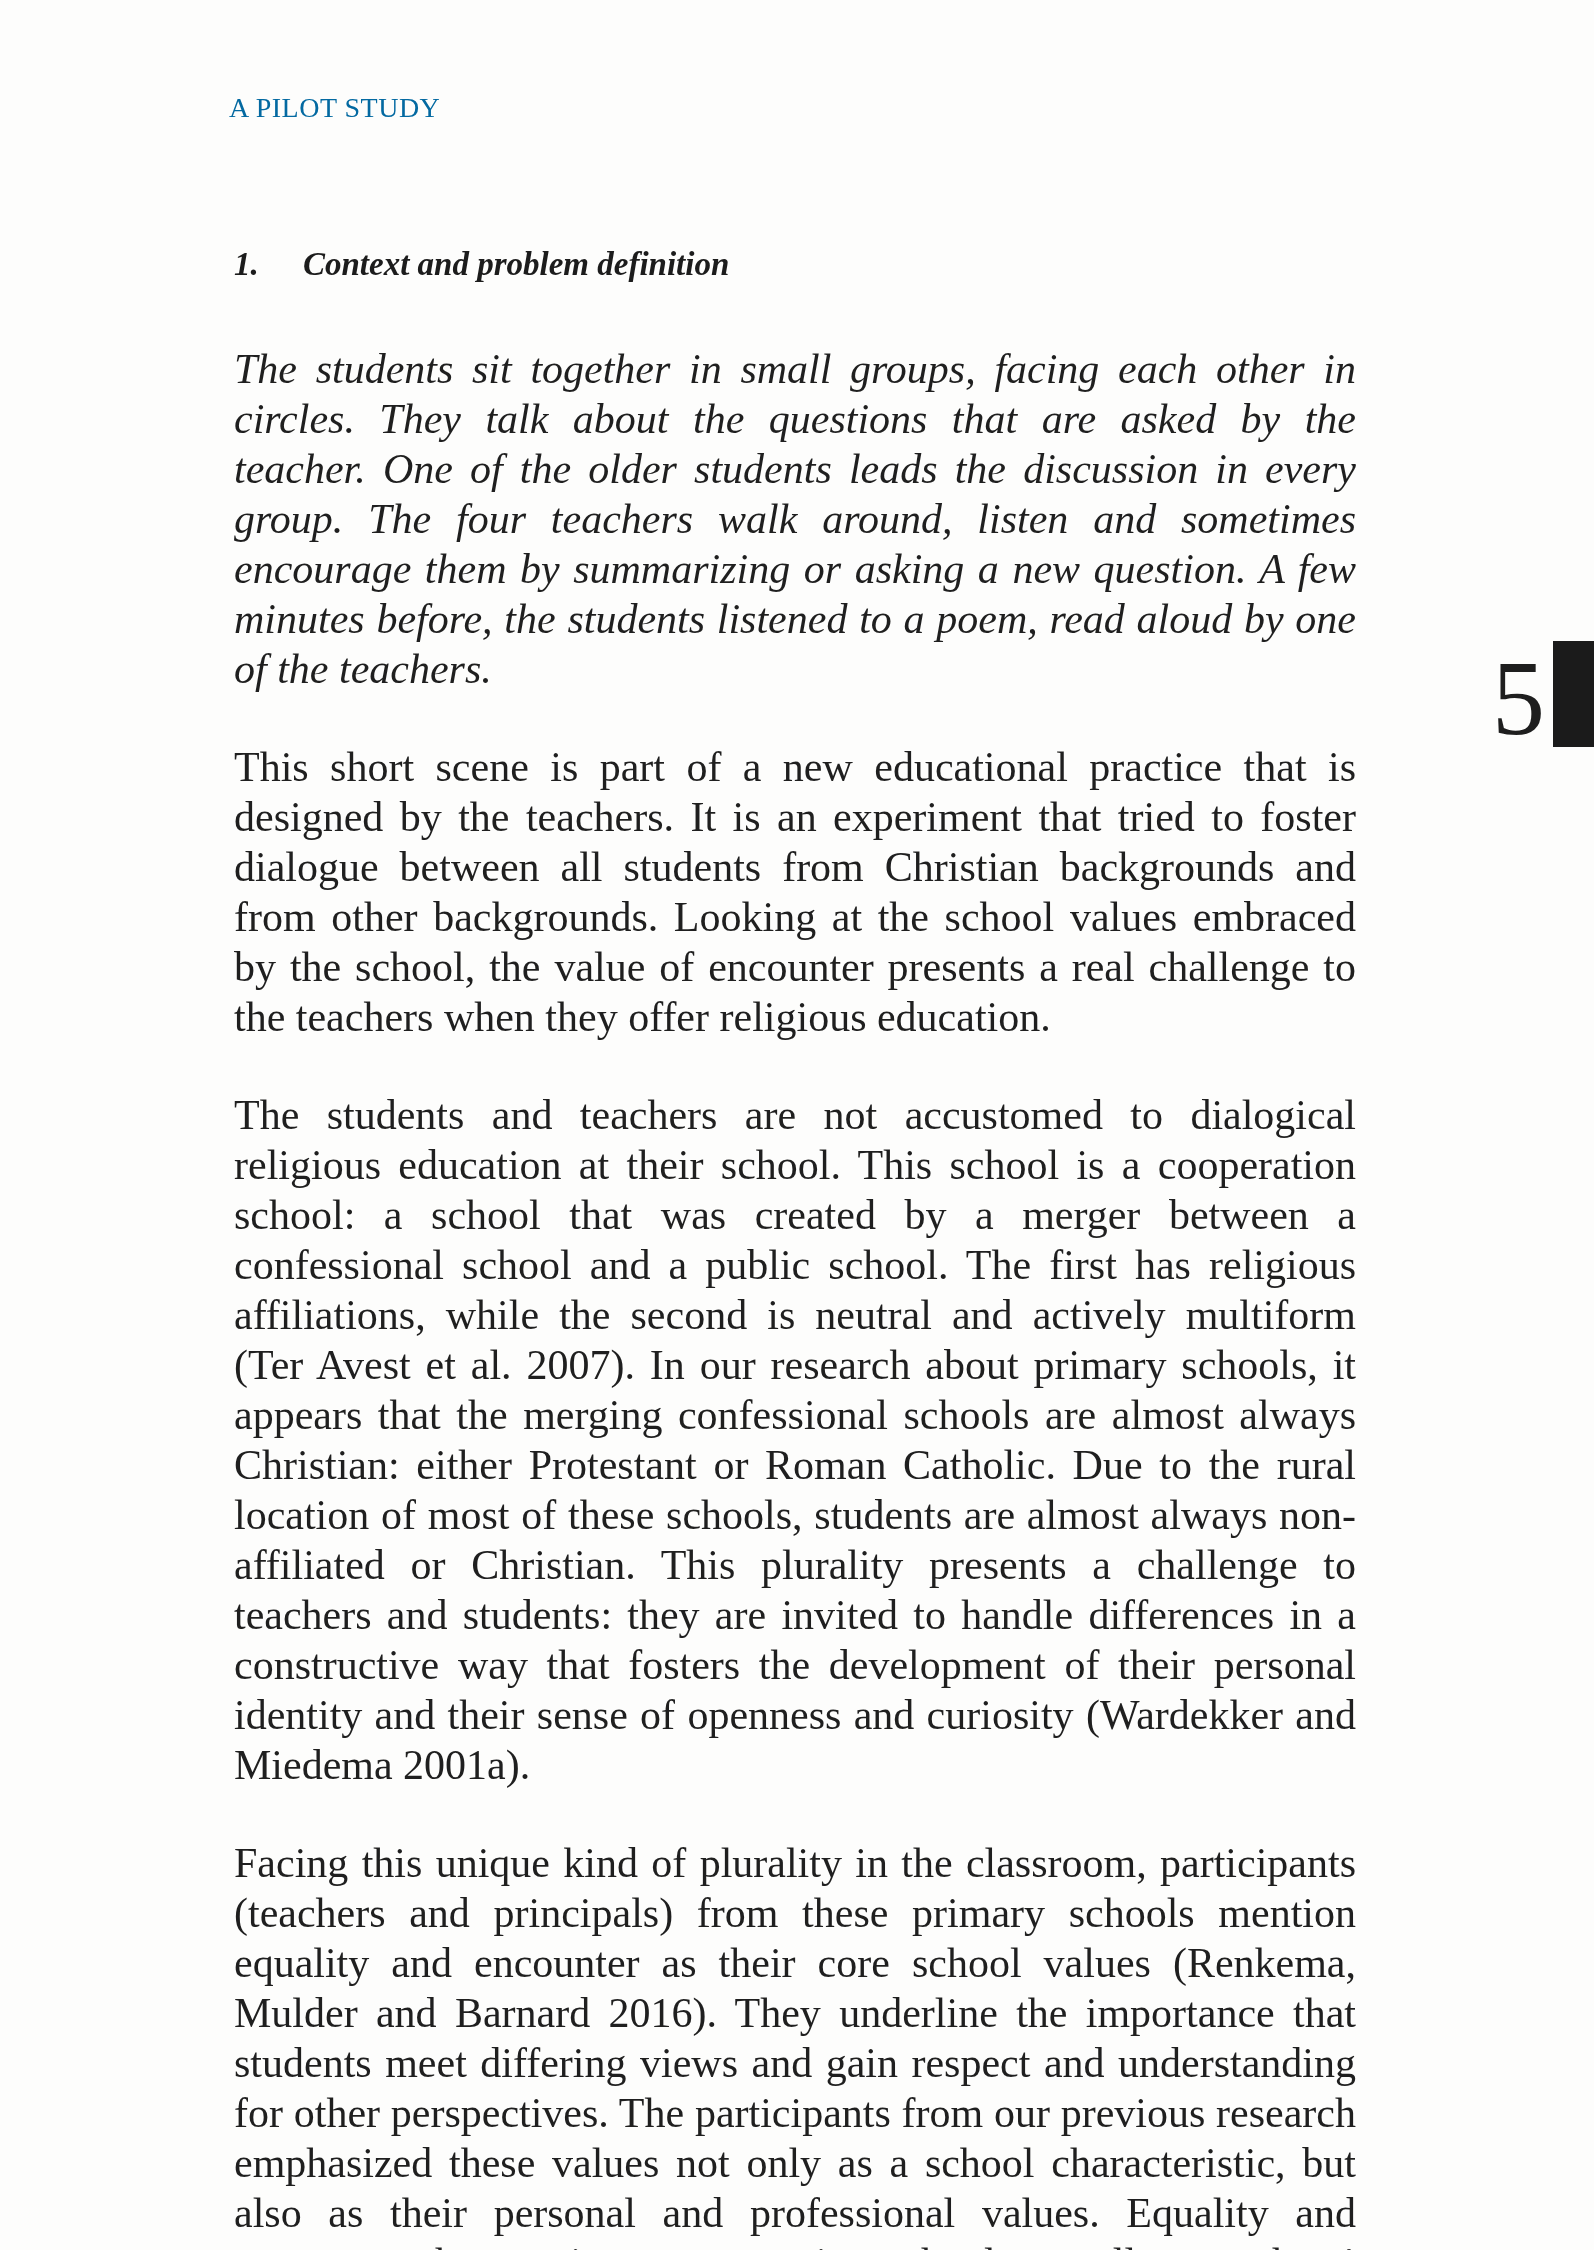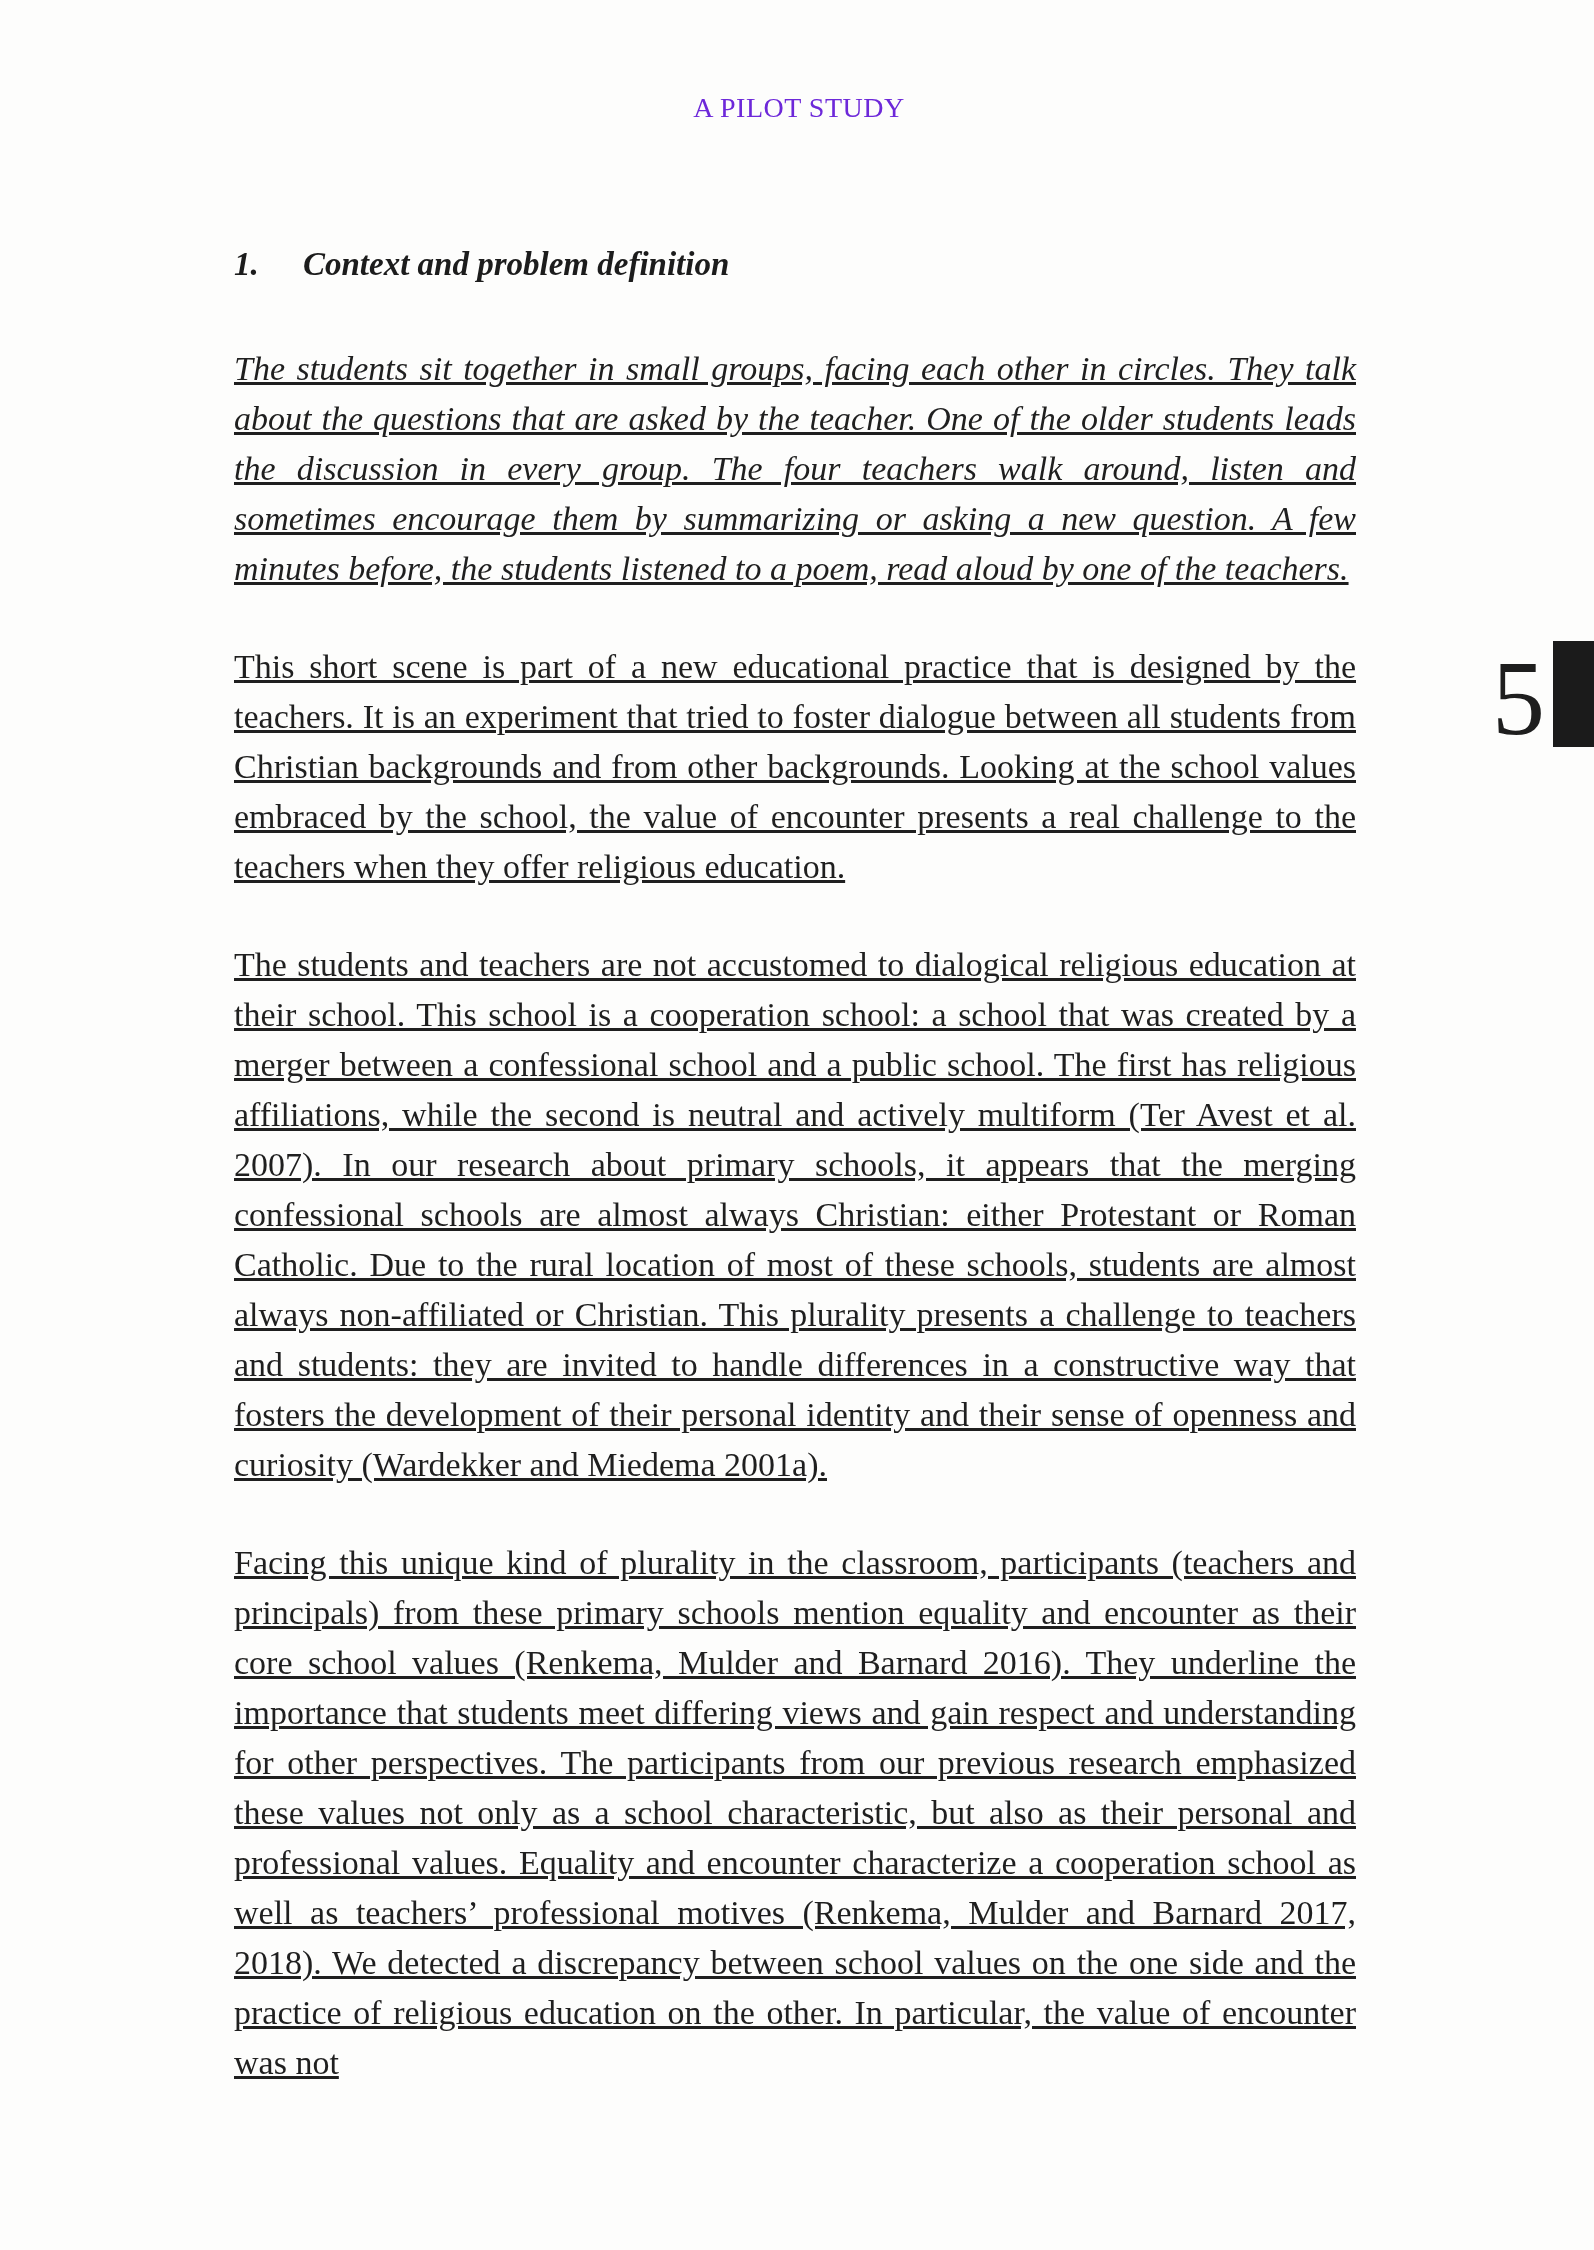--- a/index.html
+++ b/index.html
@@ -12,27 +12,27 @@
       width: 1594px;
       height: 2250px;
       background: #fdfdfc;
       overflow: hidden;
       font-family: "Liberation Serif", serif;
       color: #1f1f1f;
     }
     .running-head {
       position: absolute;
       top: 92px;
-      left: 238px;
+      left: 229px;
       width: 1122px;
-      text-align: center;
+      text-align: left;
       font-size: 28px;
       line-height: 32px;
       letter-spacing: 0.5px;
-      color: #6d28d9;
+      color: #0369a1;
       white-space: nowrap;
     }
     .content {
       position: absolute;
       top: 240px;
       left: 234px;
       width: 1122px;
     }
     .section-heading {
       display: flex;
@@ -45,26 +45,25 @@
     }
     .heading-number {
       flex: 0 0 69px;
       width: 69px;
     }
     .heading-title {
       flex: 1 1 auto;
     }
     .para {
       margin: 0 0 48px 0;
-      font-size: 34px;
+      font-size: 42px;
       line-height: 50px;
       text-align: justify;
       hyphens: none;
       color: #1f1f1f;
-      text-decoration: underline;
     }
     .para.italic {
       font-style: italic;
     }
     .chapter-number {
       position: absolute;
       top: 646px;
       left: 1492px;
       font-size: 106px;
       line-height: 1;

